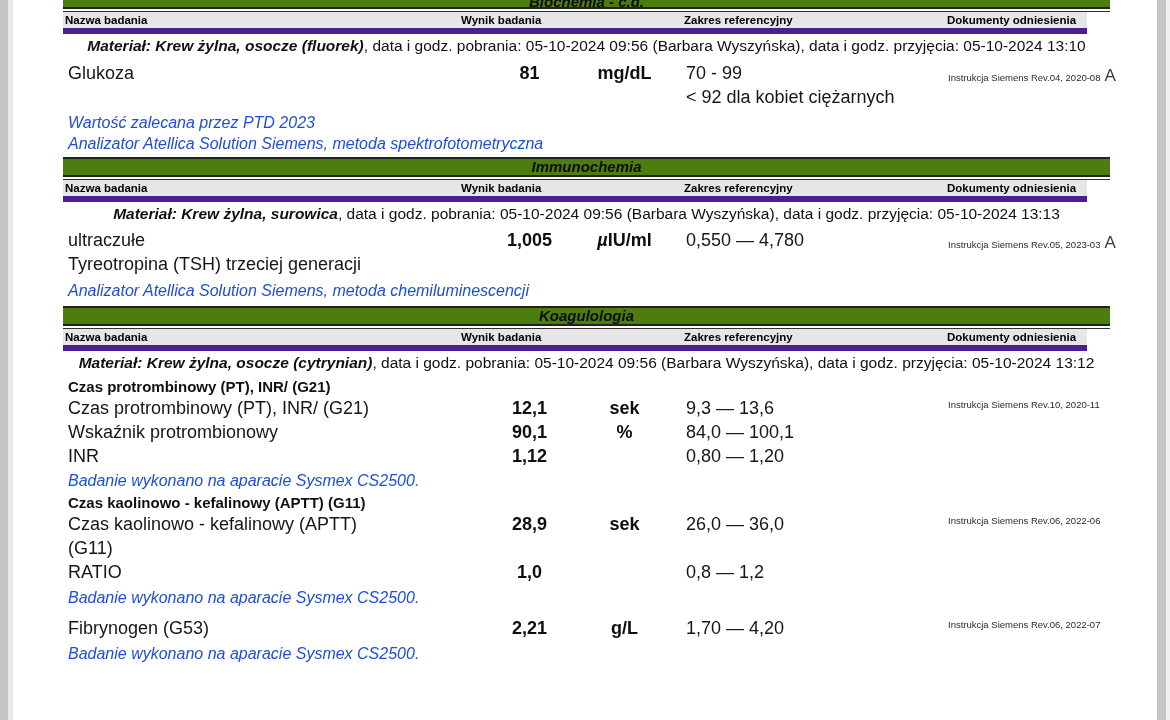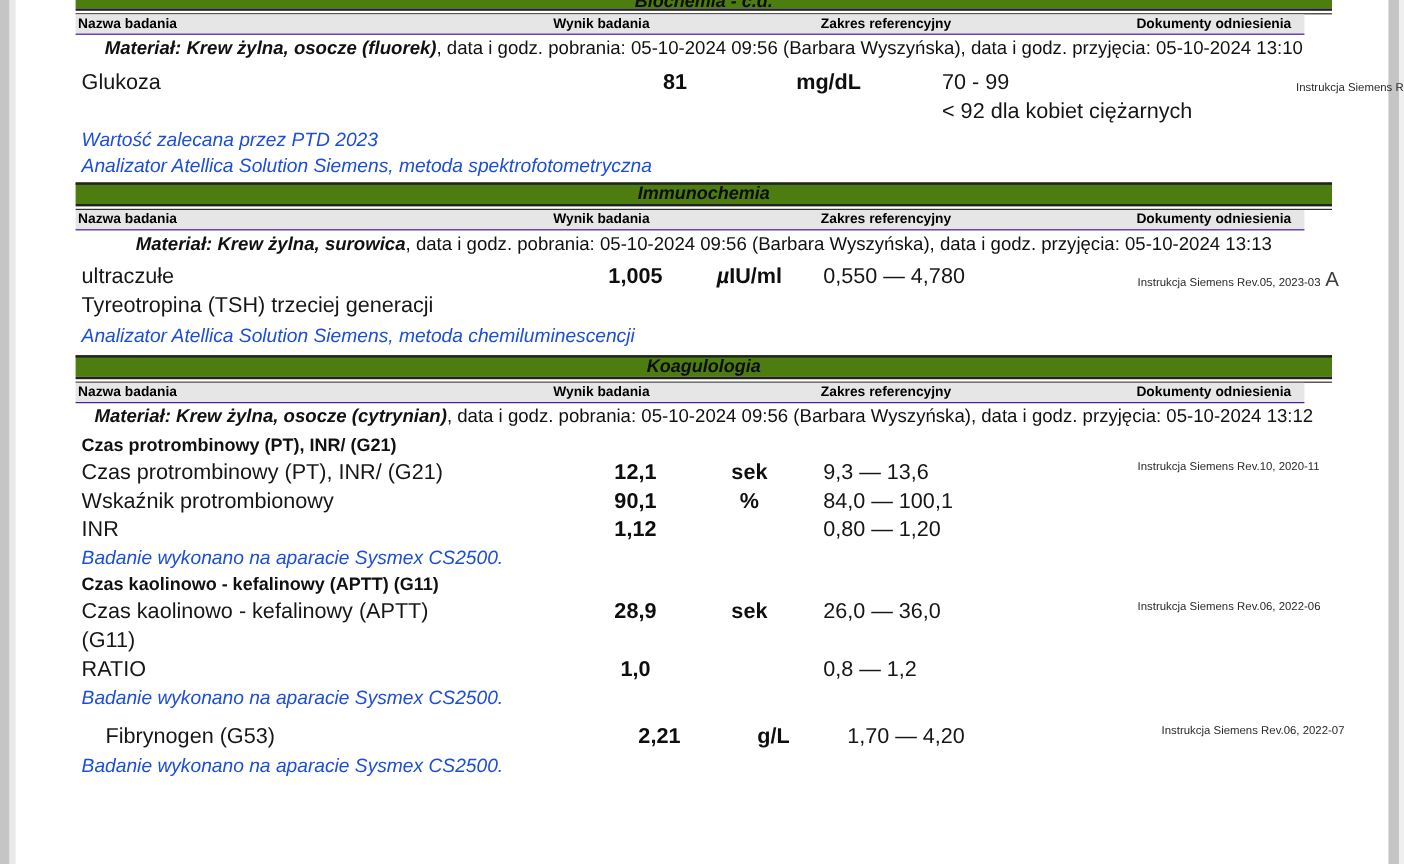--- a/index.html
+++ b/index.html
@@ -24,21 +24,21 @@
     background:#4d7c0f;border-top:2px solid #222;
     text-align:center;height:16px;line-height:16px;
   }
   .section-bar.cut{border-top:none;height:7px;overflow:hidden;}
   .section-bar.cut .section-title{display:block;line-height:18px;margin-top:-7px;}
   .section-title{font-weight:bold;font-style:italic;font-size:15px;color:#0d0d0d;}
   .bar-thick{height:2px;background:#222;}
   .bar-thin{height:1px;background:#2f2f2f;margin-top:2px;}
 
   .col-band{
-    width:1022px;background:#e6e6e6;border-bottom:1px solid #4c1d95;
+    width:1022px;background:#e6e6e6;border-bottom:6px solid #4c1d95;
     height:16px;line-height:16px;
     display:grid;grid-template-columns:396px 223px 263px 1fr;
     padding-left:2px;font-size:11.5px;font-weight:bold;color:#000;
   }
 
   .material{
     text-align:center;font-size:15.5px;line-height:18px;margin-top:3px;color:#111;
   }
   .material b{font-weight:bold;font-style:italic;}
 
@@ -56,21 +56,21 @@
 
   .group-header{
     font-size:15px;font-weight:bold;line-height:18px;margin-left:5px;color:#111;
   }
   .note{
     font-style:italic;font-size:16px;line-height:19px;margin-left:5px;color:#1d4ed8;
   }
 
   
   .mt3{margin-top:3px;}.mt4{margin-top:4px;}.mt5{margin-top:5px;}
-  .mt6{margin-top:6px;gap:33px;}.mt8{margin-top:4px;}.mt9{margin-top:9px;margin-left:20px;}
+  .mt6{margin-top:6px;}.mt8{margin-top:4px;}.mt9{margin-top:9px;}
   .mt2{margin-top:2px;}
 </style>
 </head>
 <body>
 
 <div class="edge-left"></div>
 <div class="edge-left2"></div>
 <div class="edge-right"></div>
 <div class="edge-right2"></div>
 

